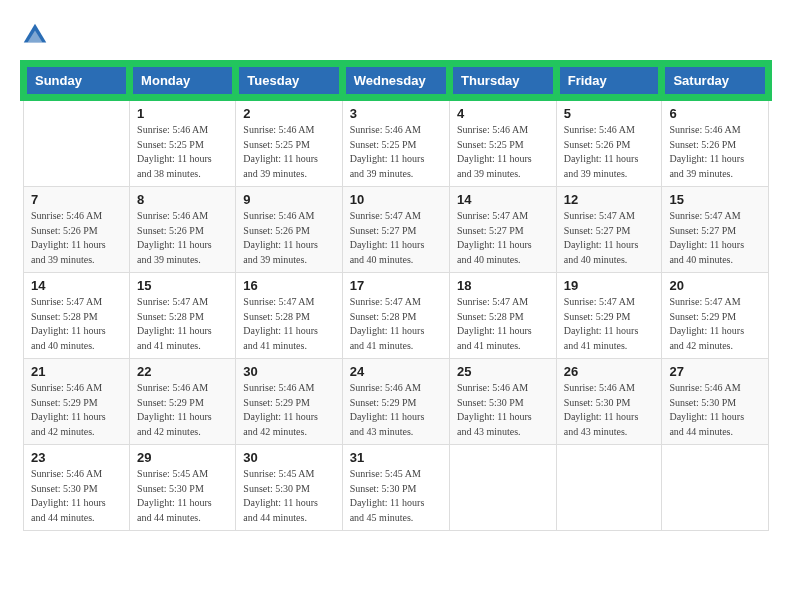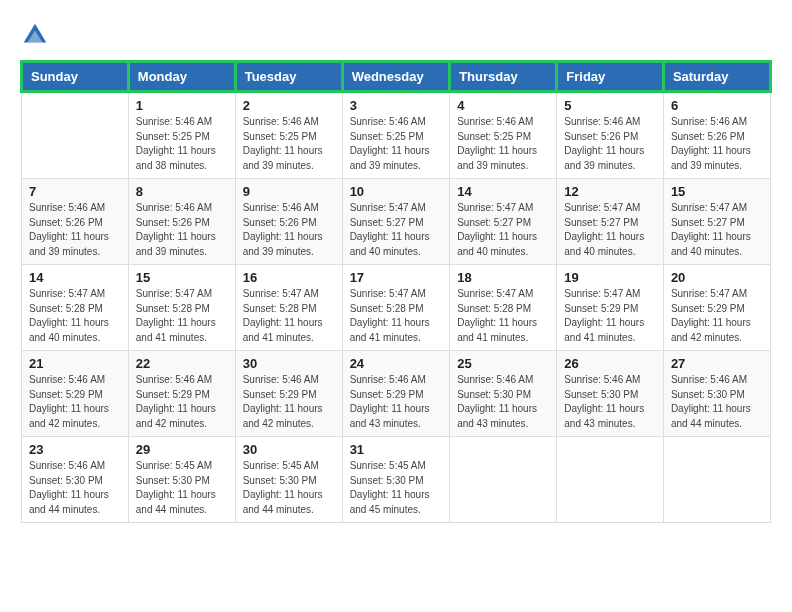--- a/index.html
+++ b/index.html
@@ -57,21 +57,21 @@
       border-collapse: collapse;
       border: 1px solid #ccc;
     }
     .calendar th {
       background-color: #2a6db5;
       color: #fff;
       font-size: 13px;
       font-weight: bold;
       padding: 6px 8px;
       text-align: left;
-      border: 3px solid #22c55e;
+      border: 7px solid #22c55e;
     }
     .calendar td {
       vertical-align: top;
       padding: 5px 7px;
       border: 1px solid #ddd;
       font-size: 10.5px;
       color: #333;
       width: 108px;
       min-height: 80px;
       background: #fff;
@@ -83,20 +83,21 @@
       font-size: 13px;
       font-weight: bold;
       color: #222;
       display: block;
       margin-bottom: 2px;
     }
     .day-info {
       font-size: 10px;
       color: #444;
       line-height: 1.45;
+      font-family: Liberation Serif, serif;
     }
     .empty-cell {
       background: #fff;
     }
   </style>
 </head>
 <body>
 
 <div class="header">
   <div class="logo">

